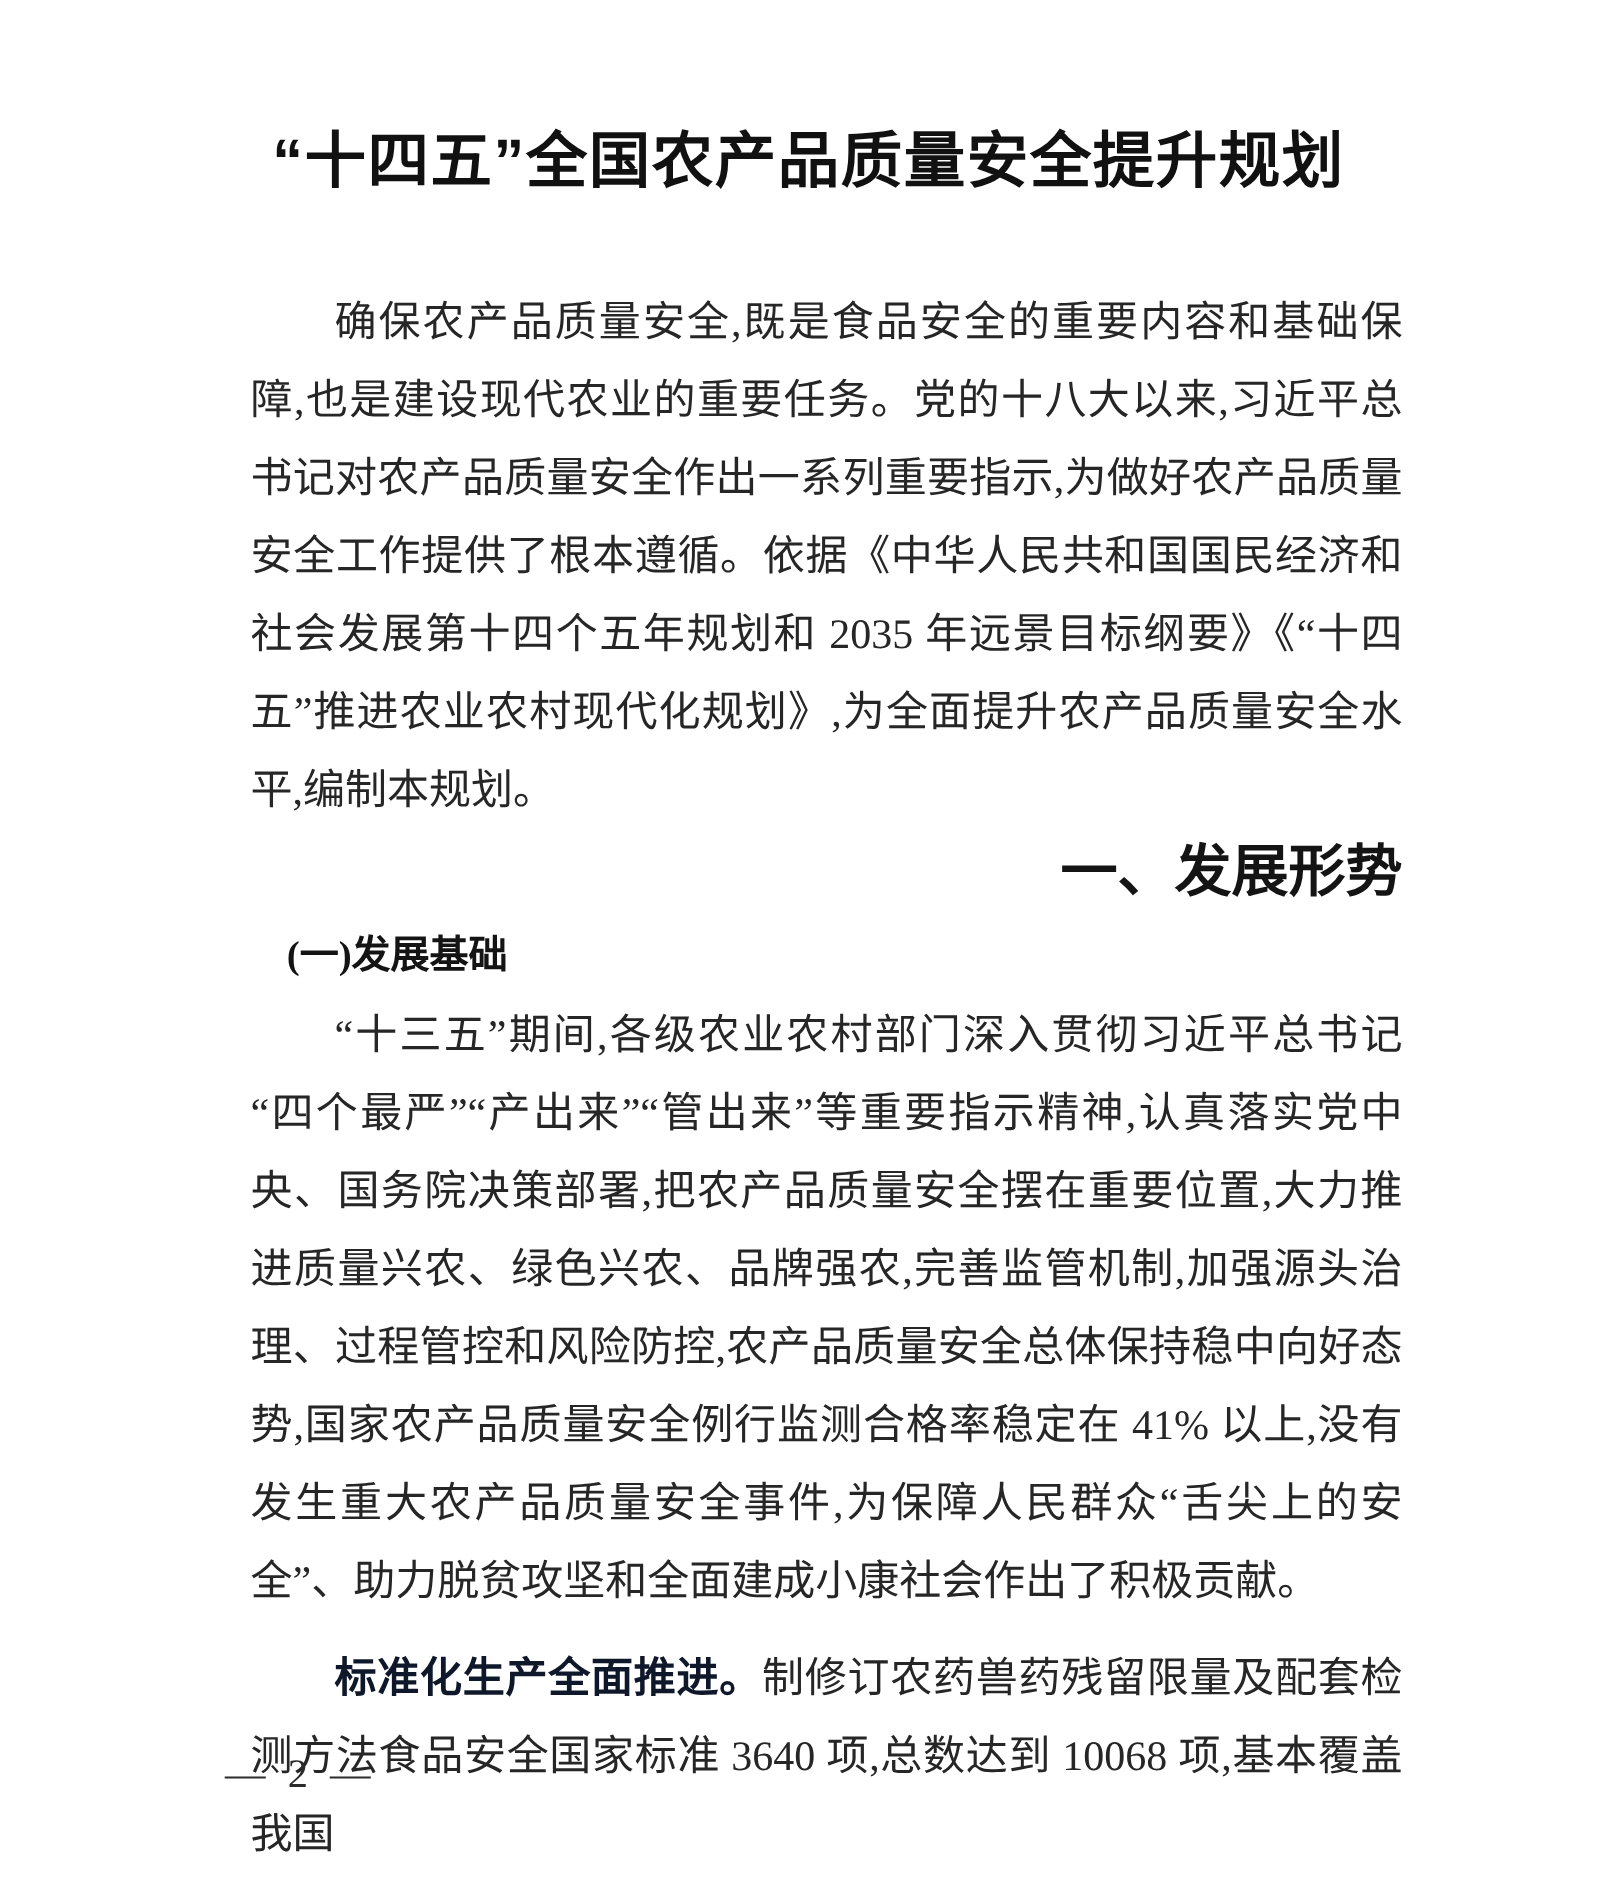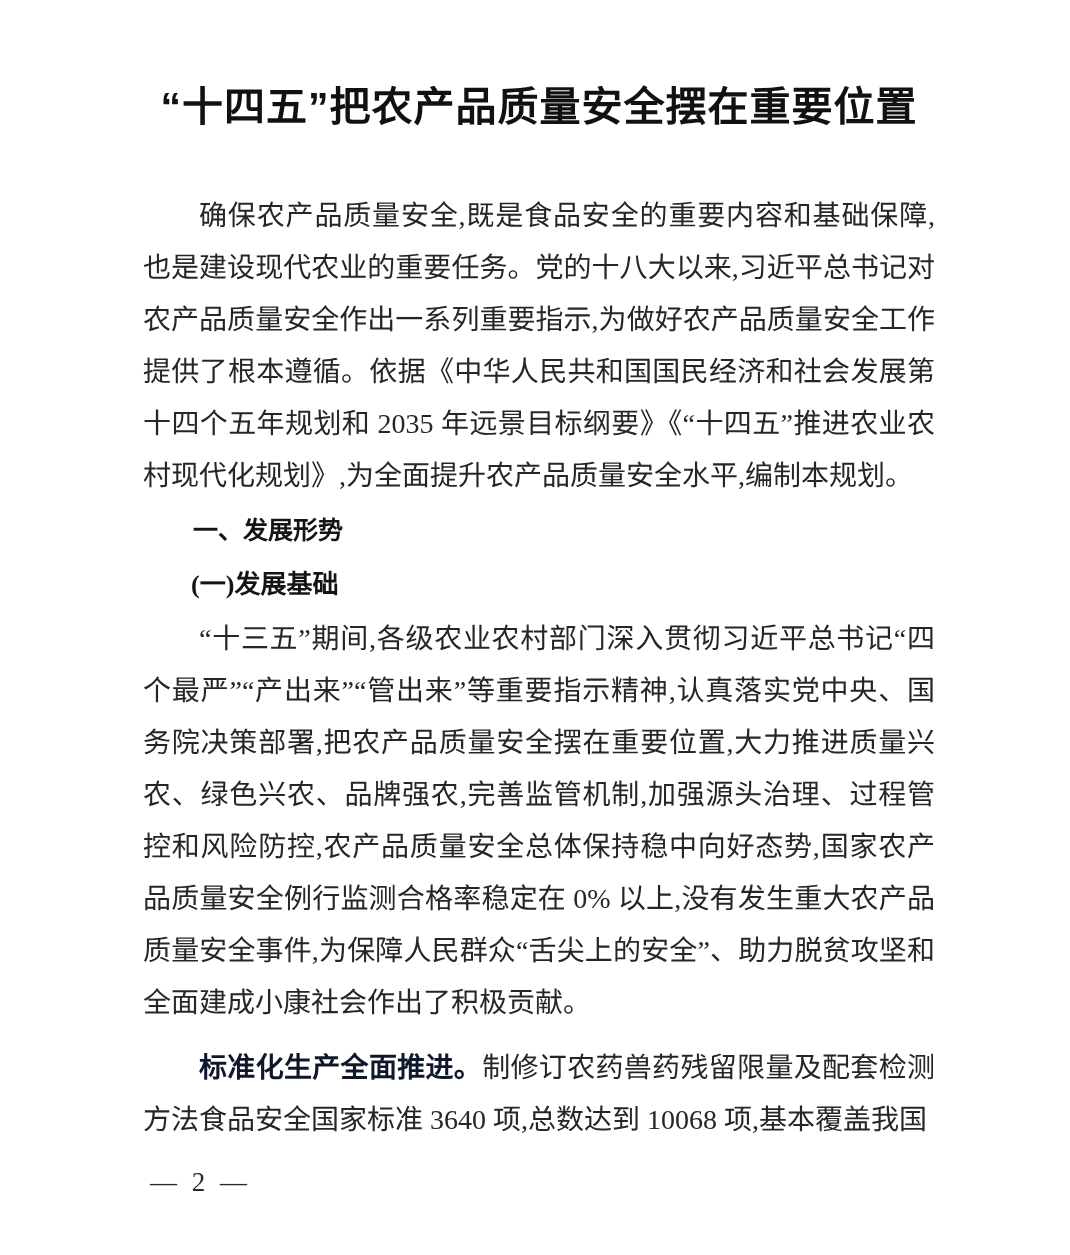--- a/index.html
+++ b/index.html
@@ -36,29 +36,31 @@
   p.body {
     margin: 0;
     font-size: 28px;
     line-height: 52px;
     text-align: justify;
     text-justify: inter-ideograph;
     color: #262626;
   }
   p.body.indent {
     text-indent: 2em;
+    margin-left: 24px;
   }
   h2.h-section {
     margin: 2px 0 0 0;
     padding-left: 2em;
     font-family: "Liberation Sans", "DejaVu Sans", sans-serif;
     font-weight: 700;
-    font-size: 25px;
+    font-size: 38px;
     line-height: 52px;
     color: #141414;
+    text-align: right;
   }
   h3.h-sub {
     margin: 3px 0 2px 0;
     padding-left: 1.85em;
     font-weight: 700;
     font-size: 26px;
     line-height: 52px;
     color: #141414;
   }
   p.body.spaced {
@@ -77,28 +79,28 @@
     color: #2b2b2b;
     letter-spacing: 4px;
   }
 </style>
 </head>
 <body>
 
 <div class="page">
   <div class="content">
 
-    <h1 class="doc-title">“十四五”把农产品质量安全摆在重要位置</h1>
+    <h1 class="doc-title">“十四五”全国农产品质量安全提升规划</h1>
 
     <p class="body indent">确保农产品质量安全,既是食品安全的重要内容和基础保障,也是建设现代农业的重要任务。党的十八大以来,习近平总书记对农产品质量安全作出一系列重要指示,为做好农产品质量安全工作提供了根本遵循。依据《中华人民共和国国民经济和社会发展第十四个五年规划和 2035 年远景目标纲要》《“十四五”推进农业农村现代化规划》,为全面提升农产品质量安全水平,编制本规划。</p>
 
     <h2 class="h-section">一、发展形势</h2>
 
     <h3 class="h-sub">(一)发展基础</h3>
 
-    <p class="body indent">“十三五”期间,各级农业农村部门深入贯彻习近平总书记“四个最严”“产出来”“管出来”等重要指示精神,认真落实党中央、国务院决策部署,把农产品质量安全摆在重要位置,大力推进质量兴农、绿色兴农、品牌强农,完善监管机制,加强源头治理、过程管控和风险防控,农产品质量安全总体保持稳中向好态势,国家农产品质量安全例行监测合格率稳定在 0% 以上,没有发生重大农产品质量安全事件,为保障人民群众“舌尖上的安全”、助力脱贫攻坚和全面建成小康社会作出了积极贡献。</p>
+    <p class="body indent">“十三五”期间,各级农业农村部门深入贯彻习近平总书记“四个最严”“产出来”“管出来”等重要指示精神,认真落实党中央、国务院决策部署,把农产品质量安全摆在重要位置,大力推进质量兴农、绿色兴农、品牌强农,完善监管机制,加强源头治理、过程管控和风险防控,农产品质量安全总体保持稳中向好态势,国家农产品质量安全例行监测合格率稳定在 41% 以上,没有发生重大农产品质量安全事件,为保障人民群众“舌尖上的安全”、助力脱贫攻坚和全面建成小康社会作出了积极贡献。</p>
 
     <p class="body indent spaced"><span class="lead-bold">标准化生产全面推进。</span><span>制修订农药兽药残留限量及配套检测方法食品安全国家标准 3640 项,总数达到 10068 项,基本覆盖我国</span></p>
 
   </div>
 
   <div class="page-number">— 2 —</div>
 </div>
 
 </body></html>

